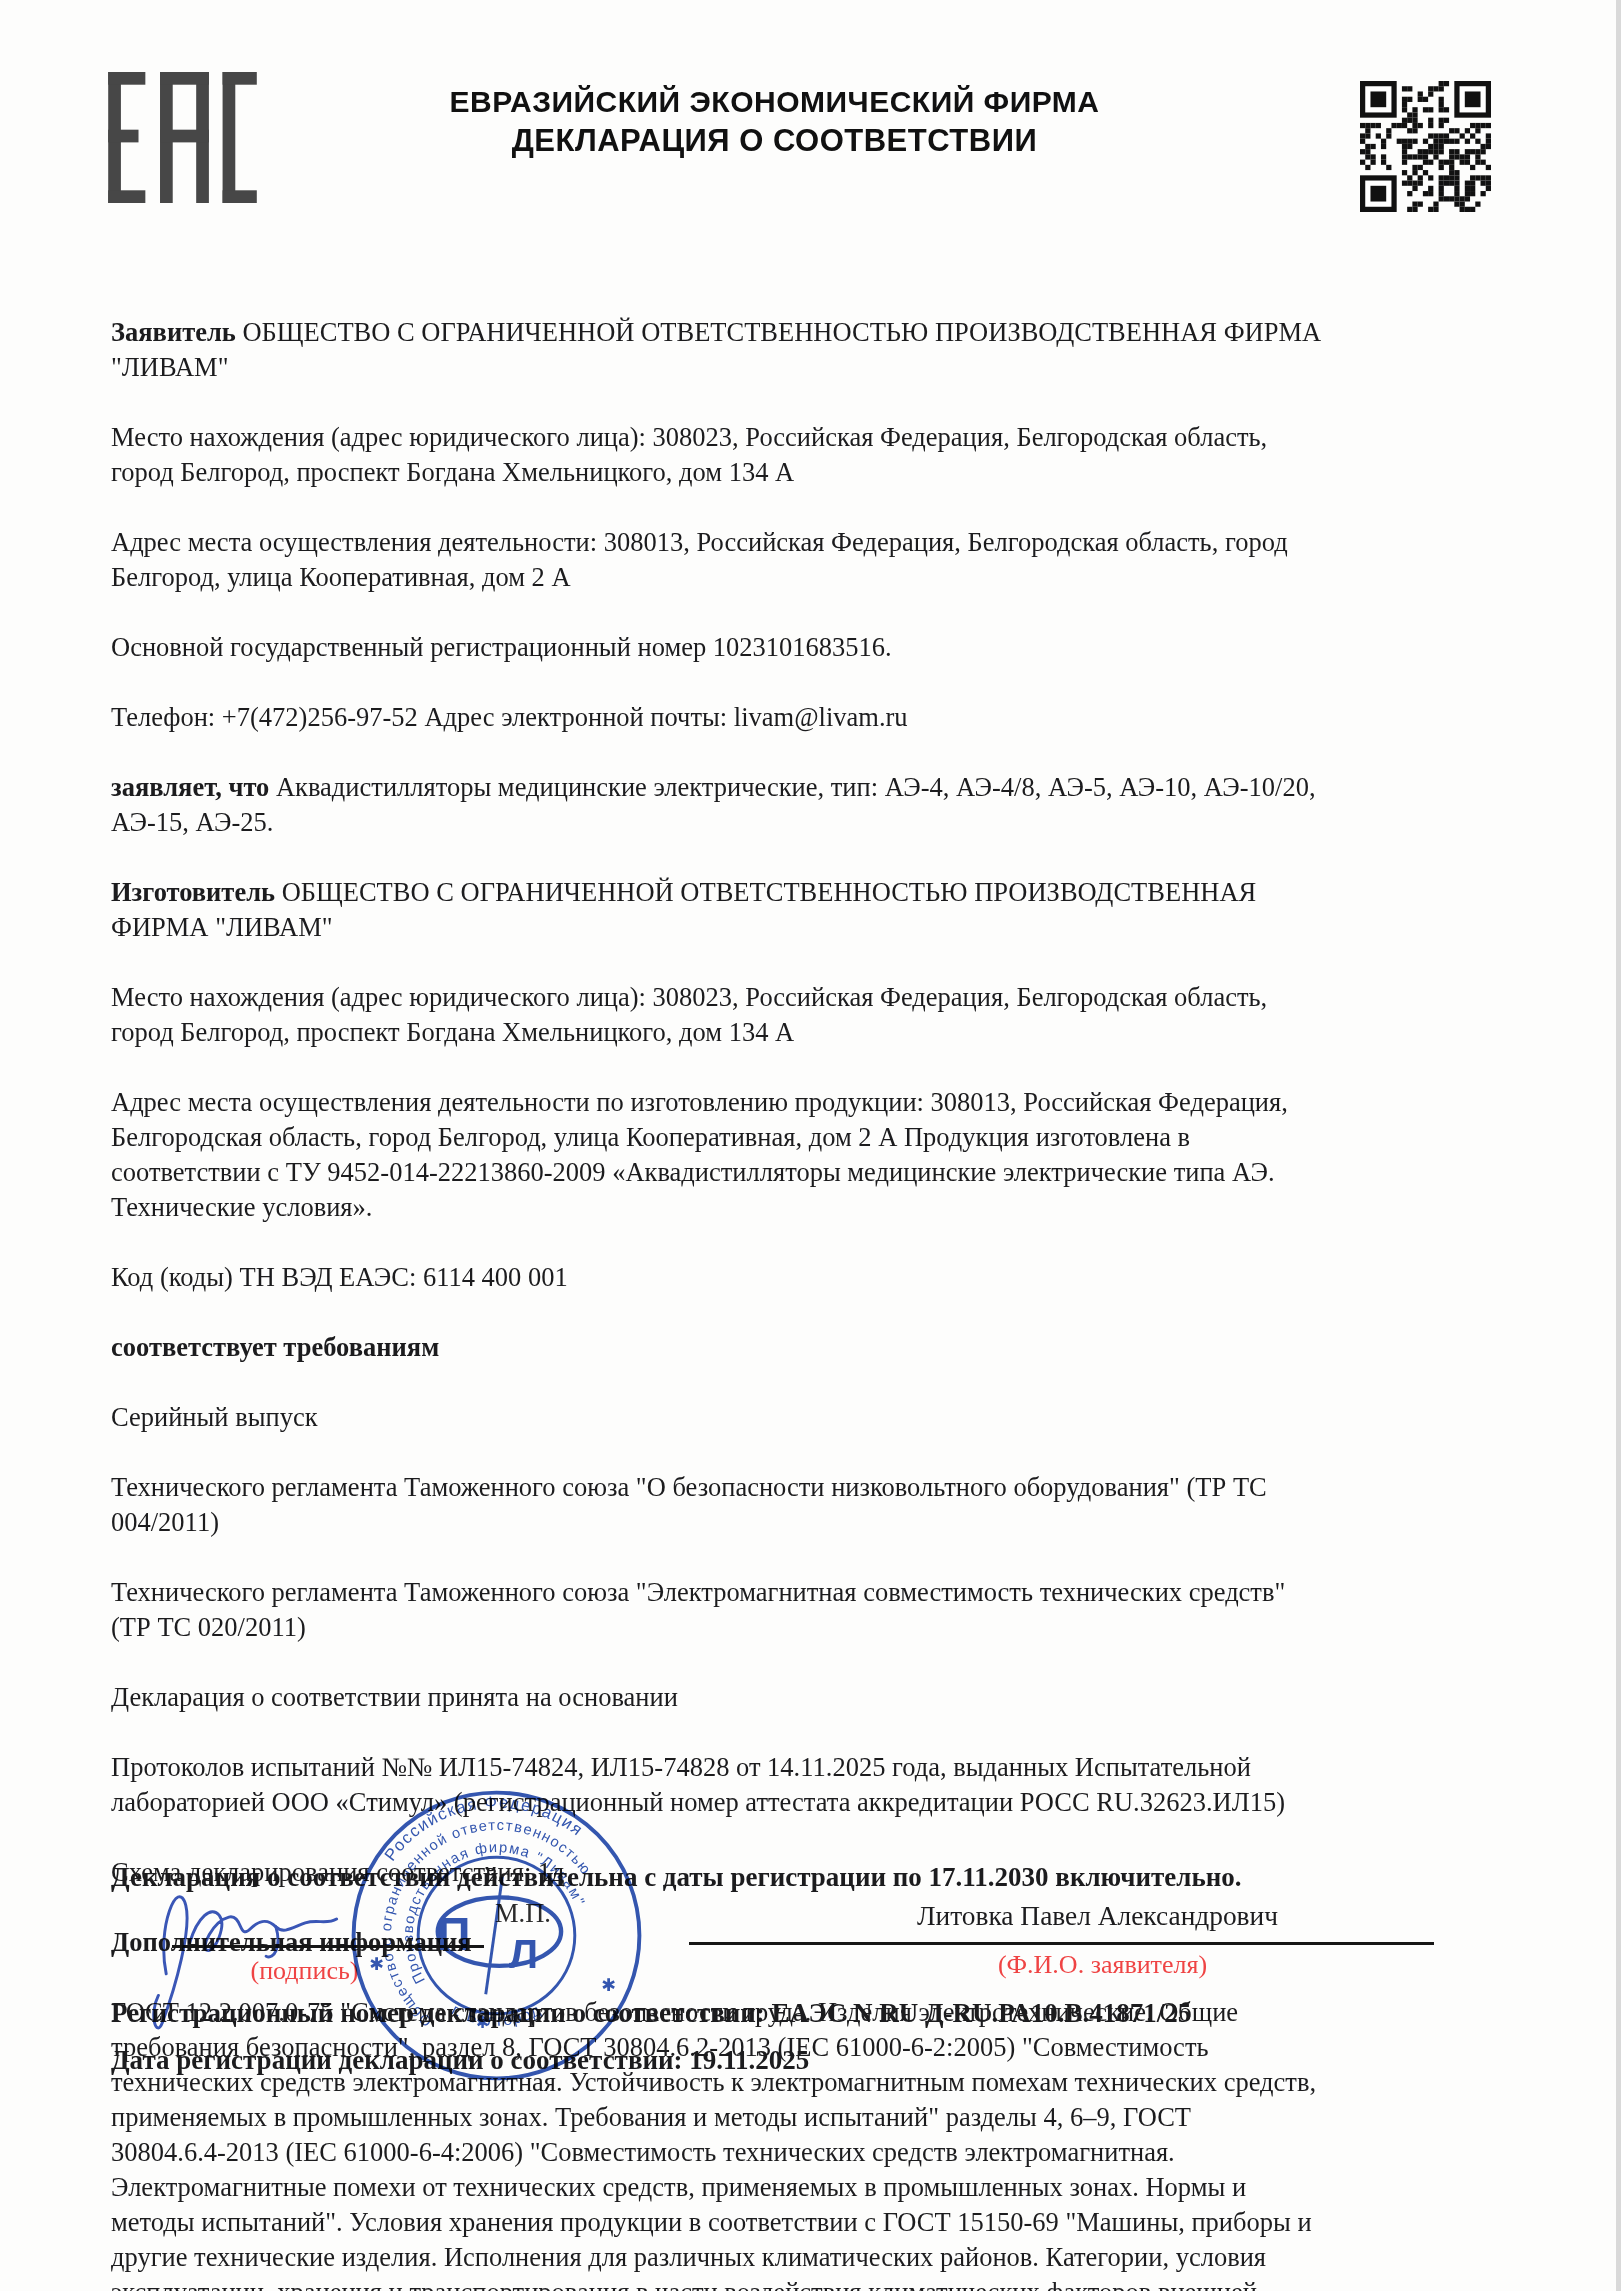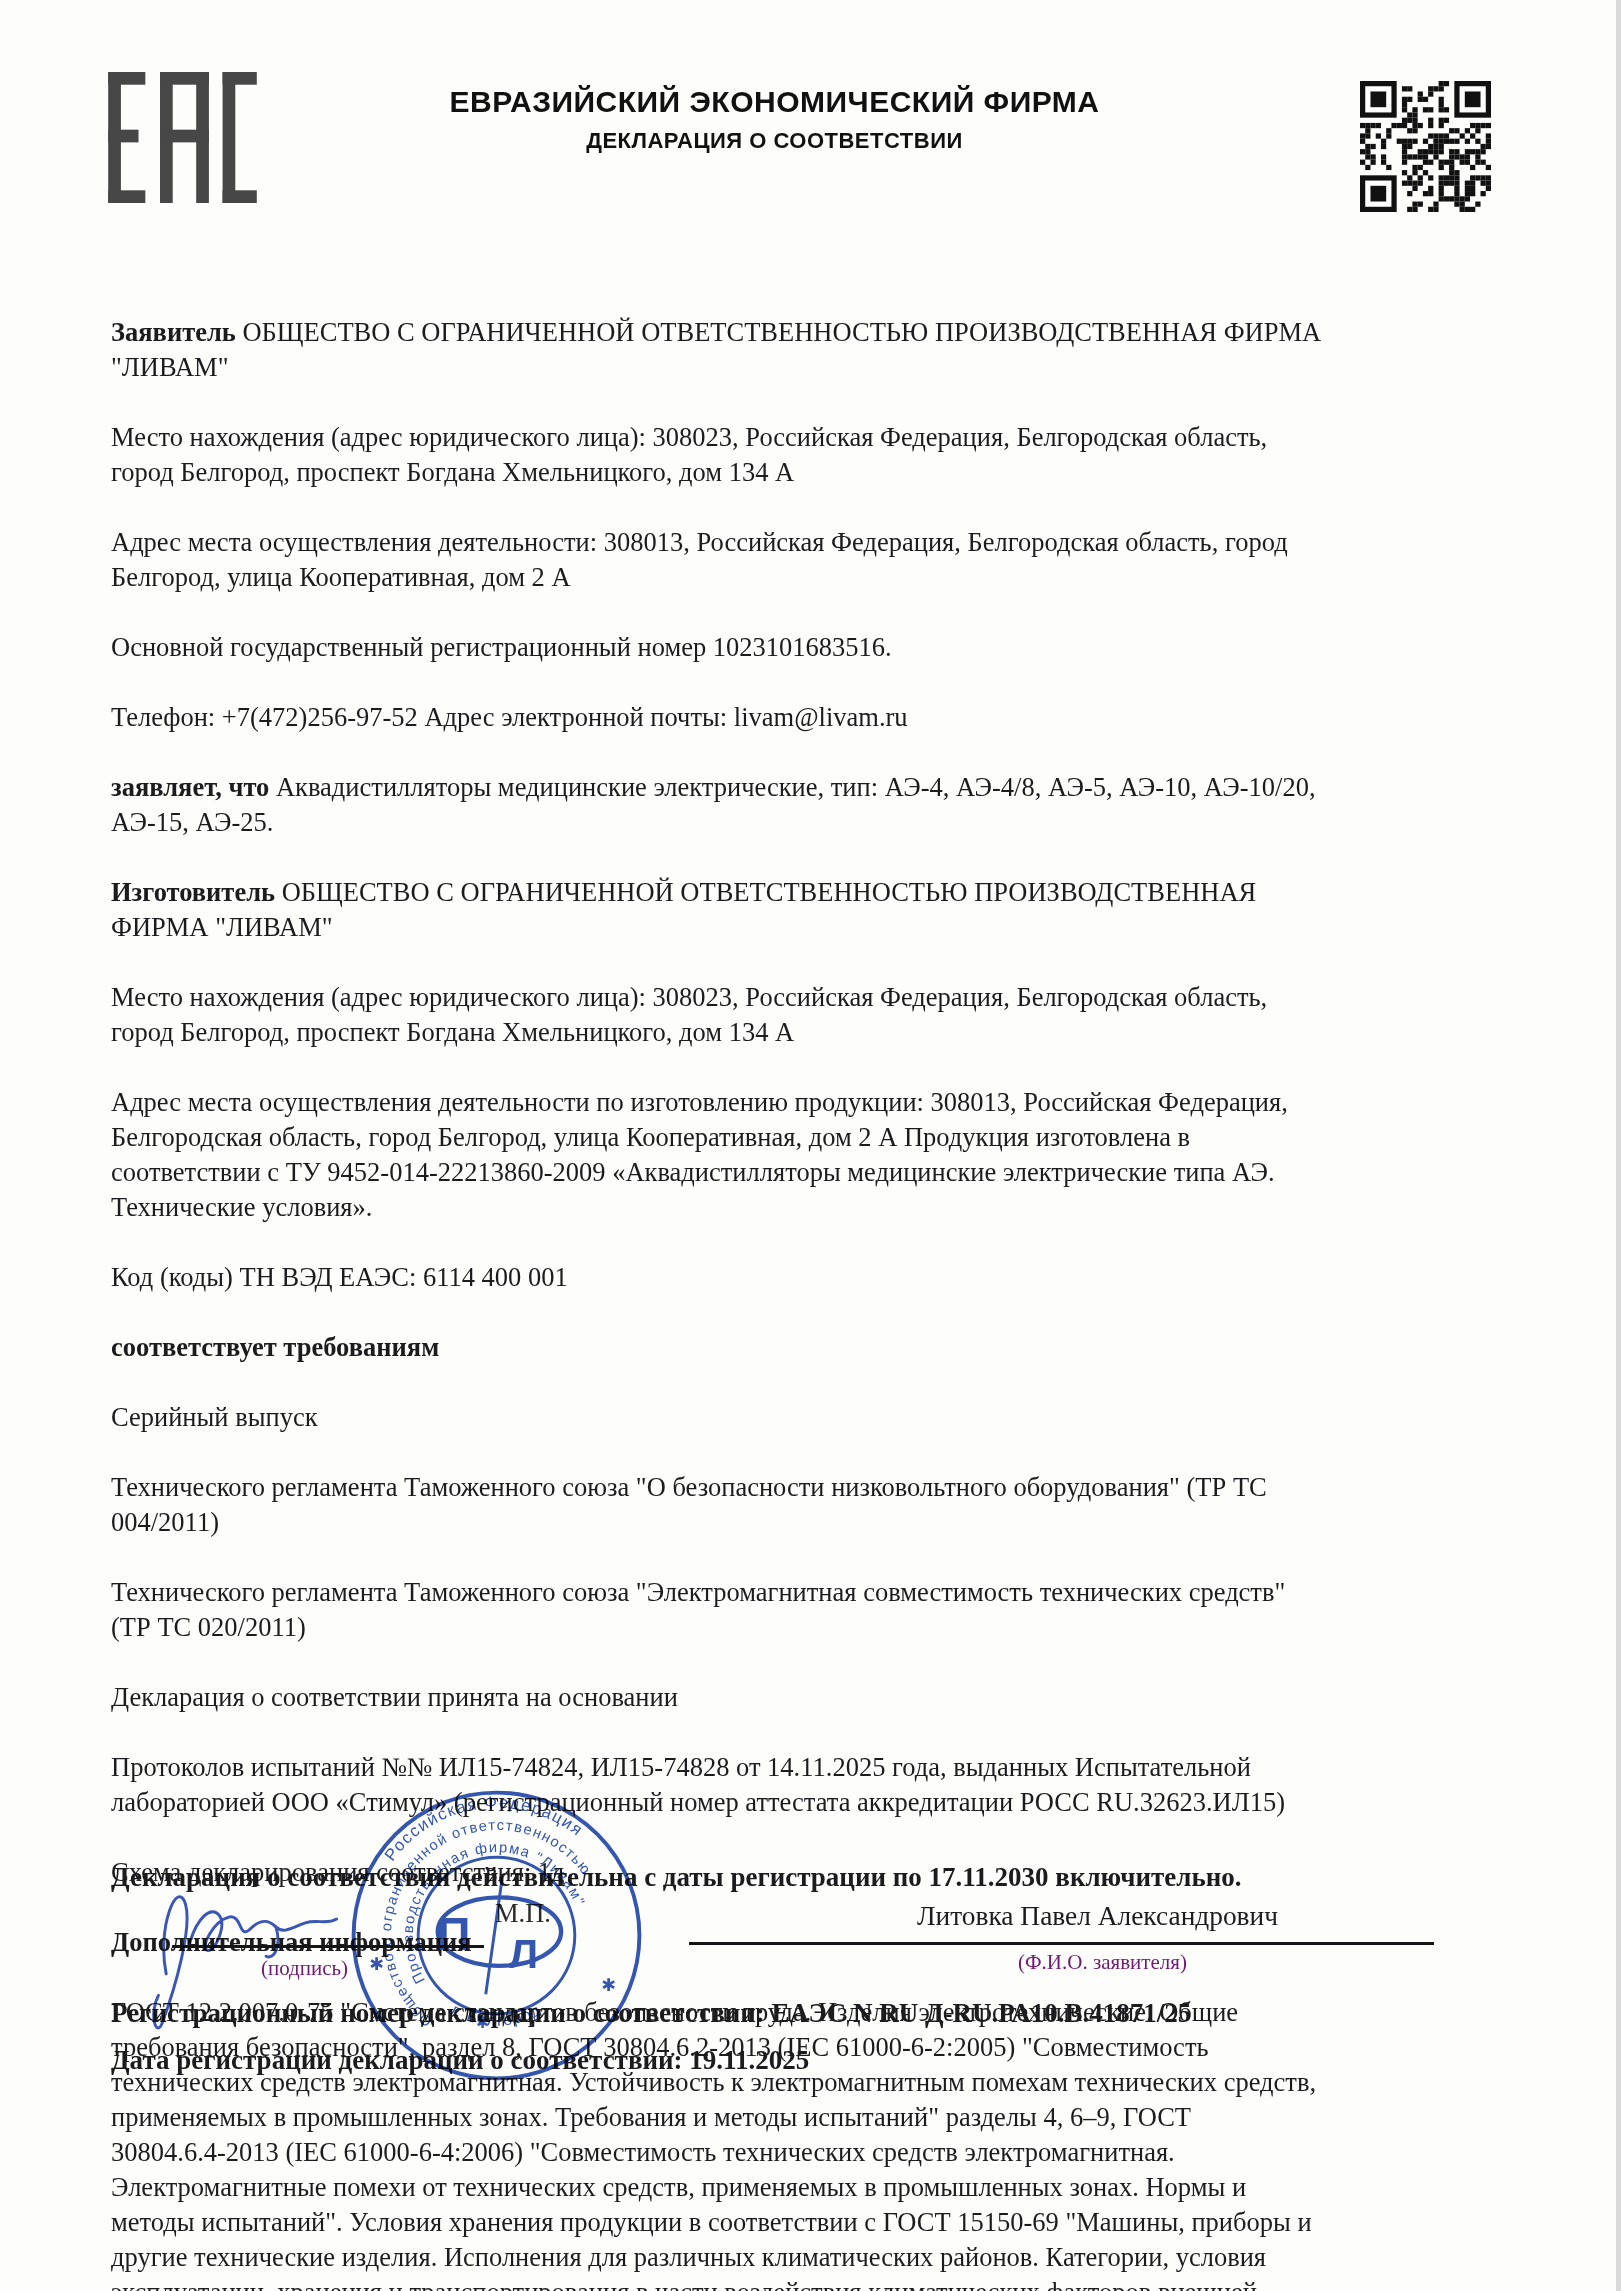--- a/index.html
+++ b/index.html
@@ -1,31 +1,31 @@
 <!DOCTYPE html>
 <html><head>
 <meta charset="utf-8">
 <style>
   html,body{margin:0;padding:0;}
   body{width:1621px;height:2292px;position:relative;background:#fdfdfc;font-family:"Liberation Serif",serif;color:#1c1c1e;overflow:hidden;}
   .scan-edge{position:absolute;right:0;top:0;width:4.9px;height:100%;background:#d9d9d9;}
   .eac-logo{position:absolute;left:108px;top:72px;width:149px;height:131px;}
   .hdr{position:absolute;left:314px;top:82px;width:921px;text-align:center;font-family:"Liberation Sans",sans-serif;font-weight:bold;color:#111;}
   .hdr .l1{font-size:30px;line-height:39px;letter-spacing:0.5px;}
-  .hdr .l2{font-size:22px;line-height:39px;letter-spacing:0.5px;}
+  .hdr .l2{font-size:31px;line-height:39px;letter-spacing:0.5px;}
   .qr{position:absolute;left:1360px;top:81px;width:131px;height:131px;}
   .body-text{position:absolute;left:111px;top:280px;width:1404px;font-size:26.5px;line-height:35px;white-space:pre-line;}
   .body-text p{margin:0;padding:0;}
   .abs{position:absolute;}
   .bold-line{font-weight:bold;font-size:27px;}
   .validity{left:111px;top:1862px;width:1404px;}
   .sig-line{height:2.9px;background:#161616;}
   .line-left{left:172px;top:1945px;width:312px;}
   .line-right{left:689px;top:1942px;width:745px;}
-  .caption{font-size:21px;color:#701a75;text-align:center;}
+  .caption{font-size:26px;color:#ef4444;text-align:center;}
   .cap-sign{left:221px;top:1956px;width:167px;}
   .cap-fio{left:936px;top:1950px;width:333px;}
   .mp{left:495px;top:1898px;font-size:26.5px;color:#2b2b2b;z-index:3;}
   .fio-name{left:833px;top:1901px;width:529px;text-align:center;font-size:27.4px;}
   .reg-line{left:111px;top:1998px;width:1404px;}
   .date-line{left:111px;top:2045px;width:1404px;}
   .stamp-wrap{left:335px;top:1774px;width:323px;height:323px;z-index:4;mix-blend-mode:multiply;opacity:.96;}
   .sig-ink{left:129px;top:1858px;width:284px;height:172px;z-index:5;mix-blend-mode:multiply;}
   .stamp-text{font-family:"Liberation Sans",sans-serif;letter-spacing:1.5px;}
 </style>

